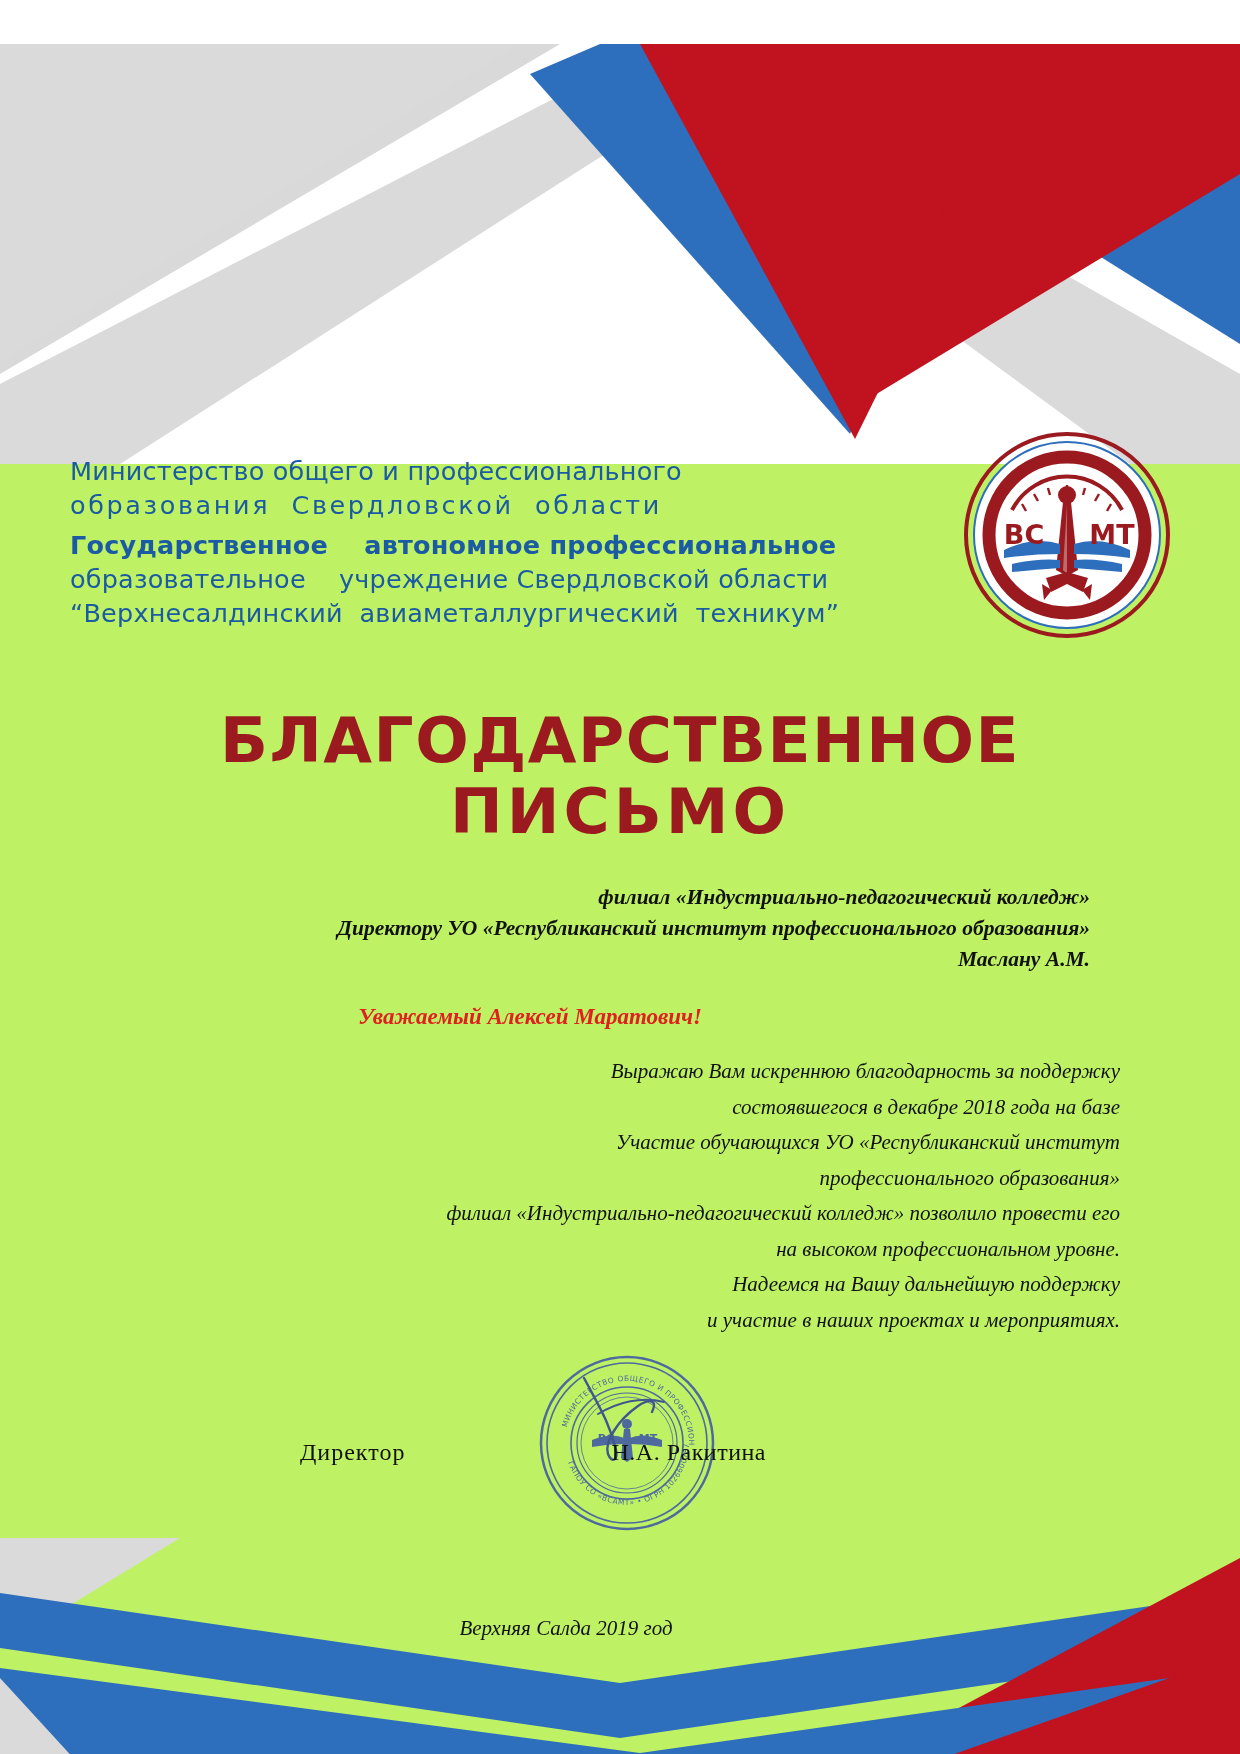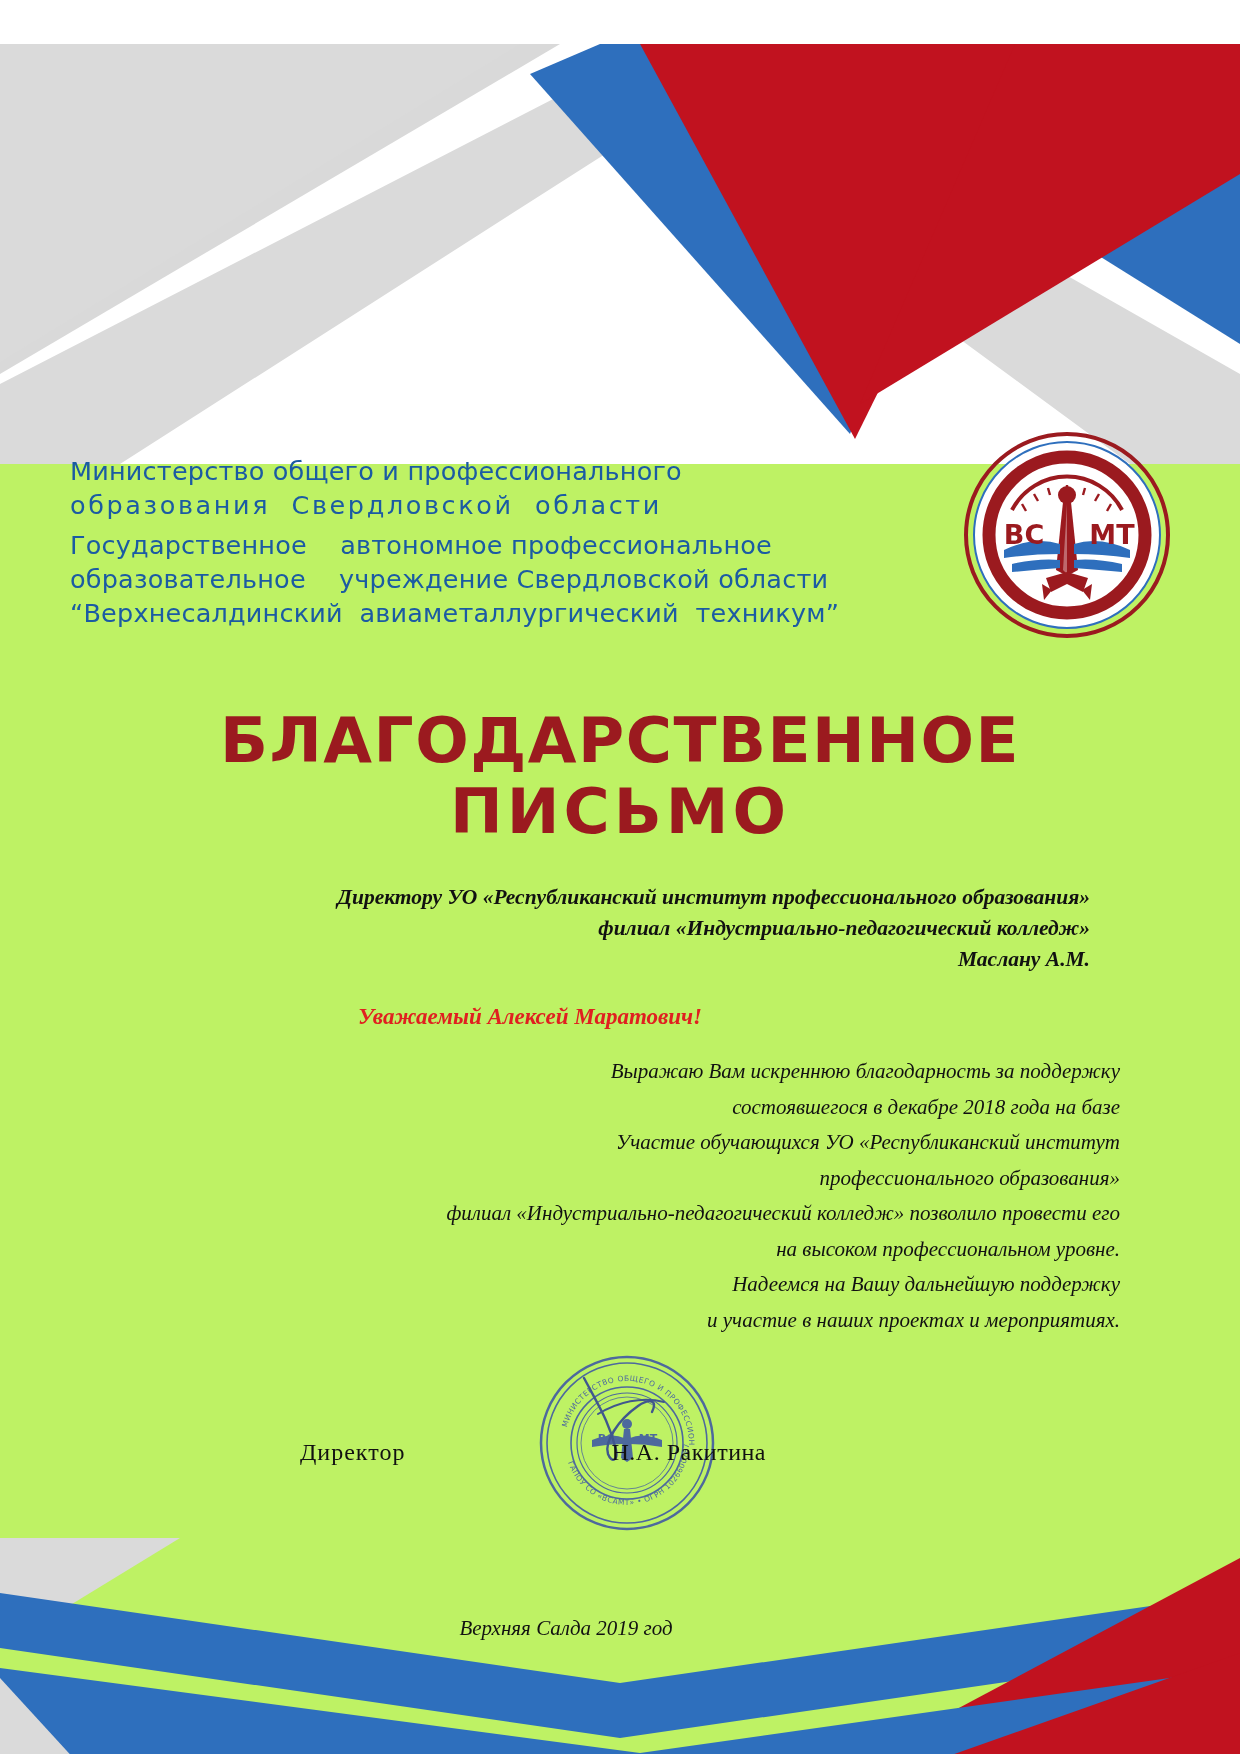--- a/index.html
+++ b/index.html
@@ -49,21 +49,21 @@
     width: 760px;
   }
   .ministry-line {
     font-size: 25.5px;
     line-height: 34px;
     letter-spacing: 0.4px;
     white-space: pre;
   }
   .ministry-line.l1 { letter-spacing: 0.2px; }
   .ministry-line.l2 { letter-spacing: 2.6px; }
-  .ministry-line.l3 { margin-top: 6px; letter-spacing: 0.2px; }
+  .ministry-line.l3 { margin-top: 6px; letter-spacing: 0.2px; font-weight: bold; }
   .ministry-line.l4 { letter-spacing: 0.2px; }
   .ministry-line.l5 { letter-spacing: 0.2px; }
 
   
   .emblem {
     width: 206px;
     height: 206px;
     position: relative;
     margin-top: -22px;
   }
@@ -264,22 +264,22 @@
       </svg>
     </div>
   </div>
 
   <div class="title">
     <div class="l1">БЛАГОДАРСТВЕННОЕ</div>
     <div class="l2">ПИСЬМО</div>
   </div>
 
   <div class="addressee">
+    <div>филиал «Индустриально-педагогический колледж»</div>
     <div>Директору УО «Республиканский институт профессионального образования»</div>
-    <div>филиал «Индустриально-педагогический колледж»</div>
     <div>Маслану А.М.</div>
   </div>
 
   <div class="salutation">Уважаемый Алексей Маратович!</div>
 
   <div class="body-text">
     <div>Выражаю Вам искреннюю благодарность за поддержку</div>
     <div>состоявшегося в декабре 2018 года на базе</div>
     <div>Участие обучающихся УО «Республиканский институт</div>
     <div>профессионального образования»</div>

